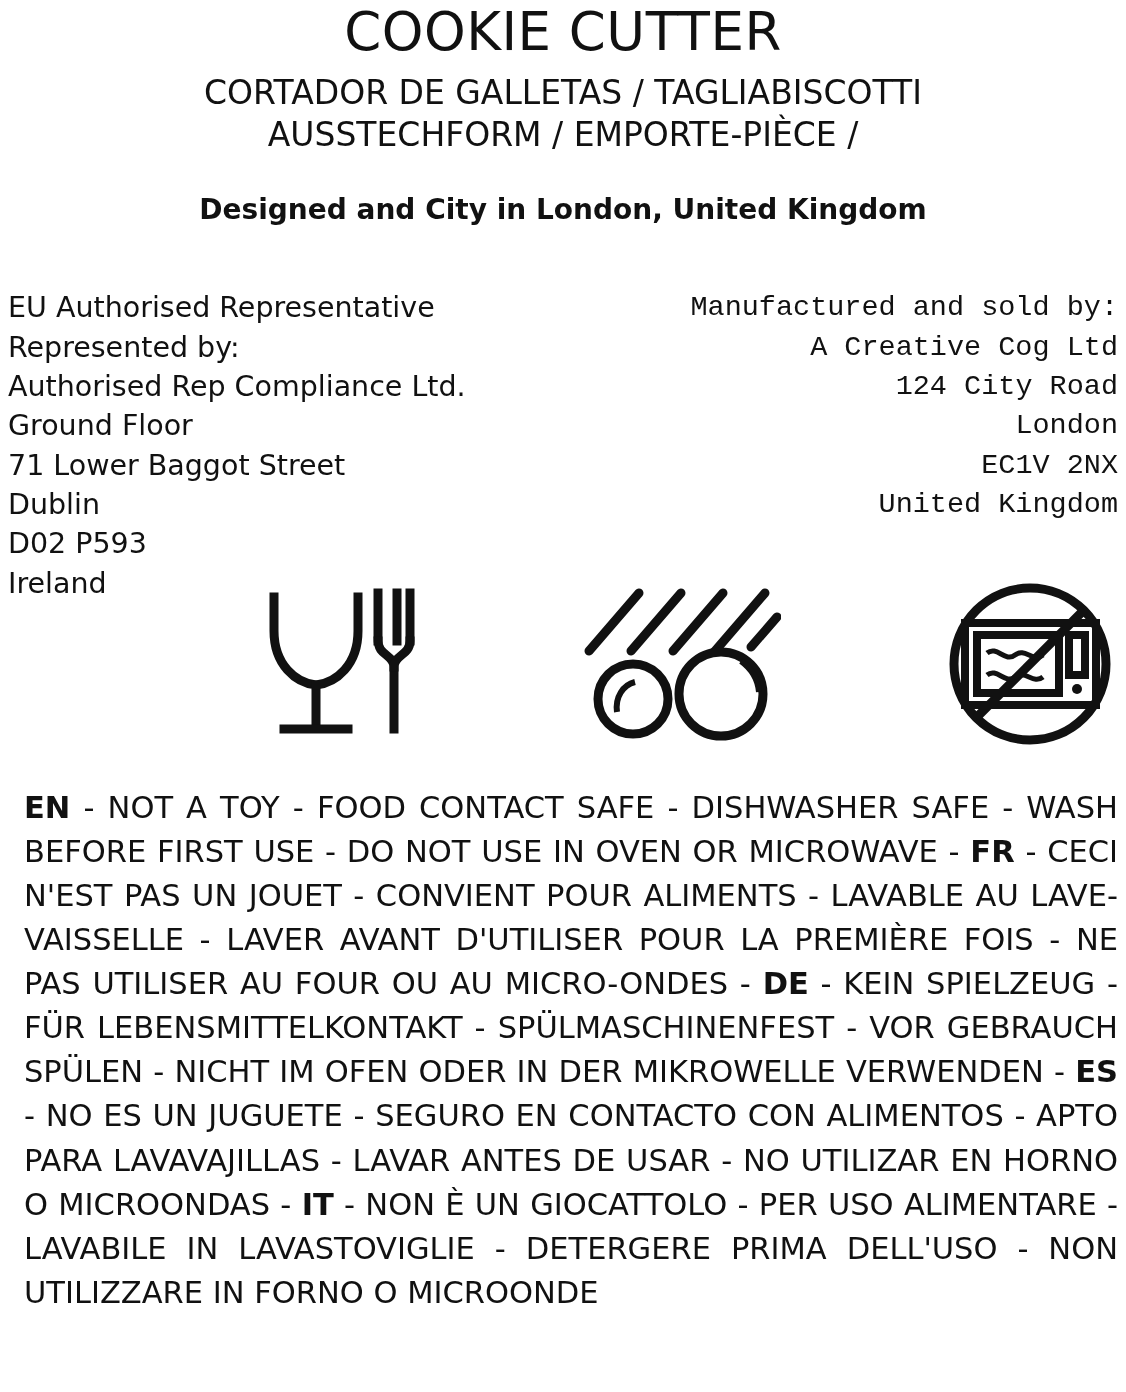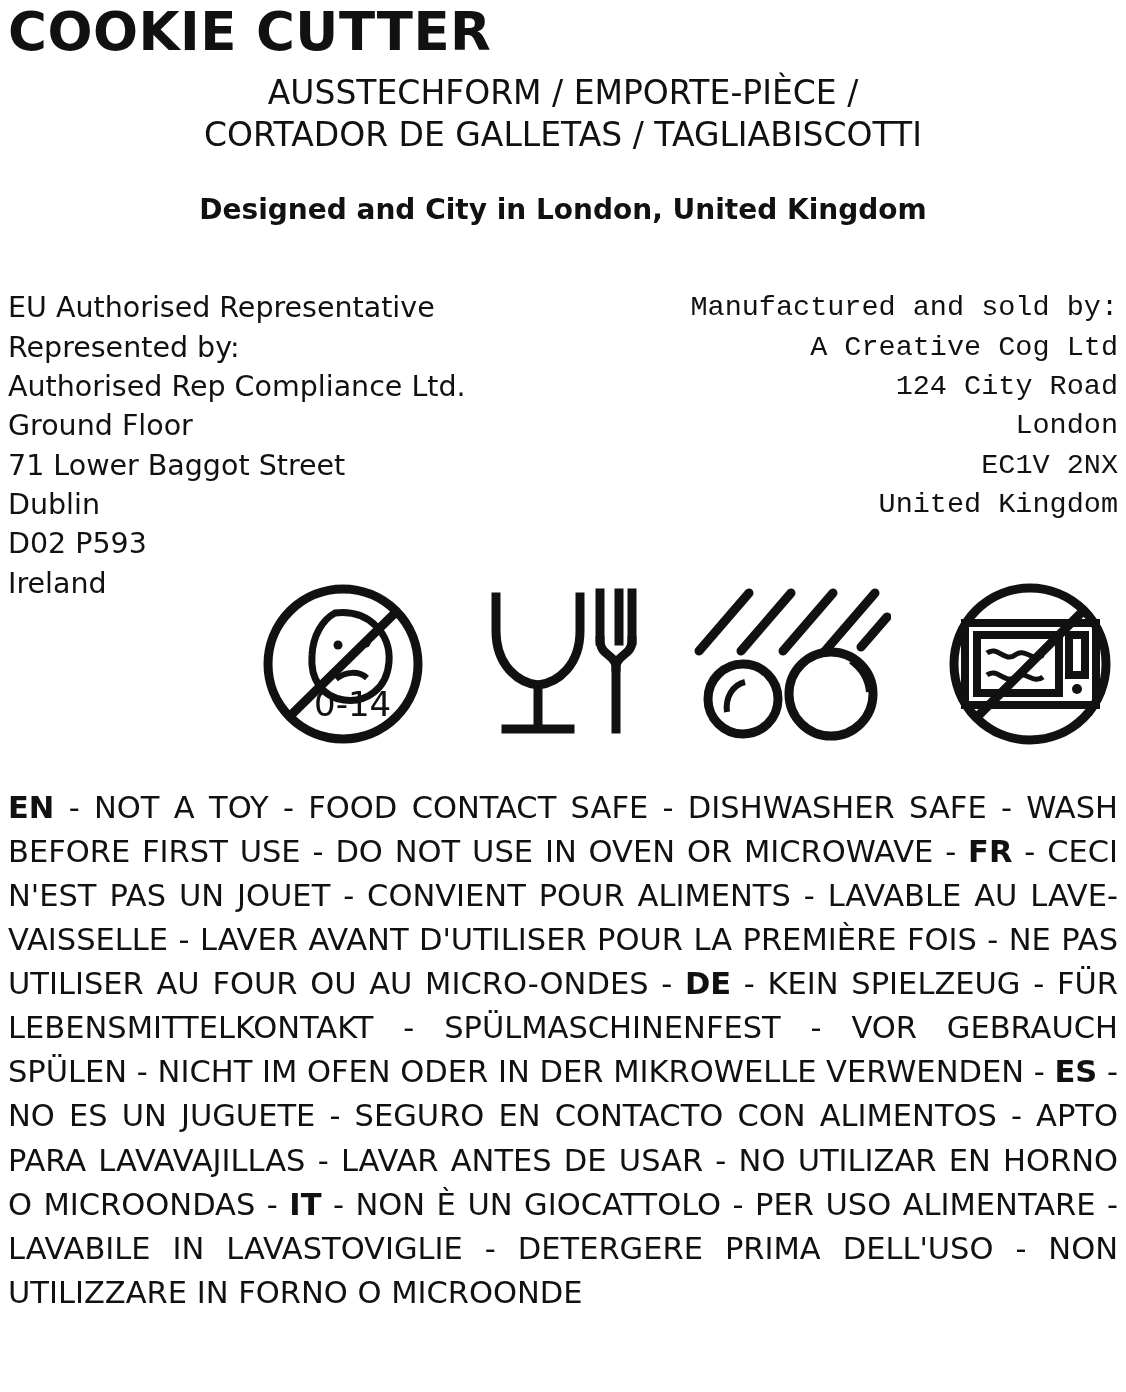--- a/index.html
+++ b/index.html
@@ -18,22 +18,23 @@
   .page {
     width: 1126px;
     height: 1392px;
     position: relative;
     box-sizing: border-box;
     padding: 0 8px;
   }
 
   
   .title {
+    text-align: center;
     font-size: 53px;
-    font-weight: bold;
+    font-weight: normal;
     letter-spacing: 0.5px;
     line-height: 1.05;
     margin-top: 4px;
   }
   .subtitle {
     text-align: center;
     font-size: 33px;
     line-height: 1.27;
     margin-top: 12px;
     letter-spacing: 0px;
@@ -76,43 +77,43 @@
     align-items: flex-start;
     justify-content: space-between;
   }
   .icon-row svg {
     display: block;
   }
 
   
   .warnings {
     position: absolute;
-    left: 8px;
+    left: 24px;
     right: 8px;
     top: 782px;
     font-size: 30.5px;
     line-height: 1.445;
     text-align: justify;
     text-justify: inter-word;
     letter-spacing: 0px;
   }
   .warnings b {
     font-weight: bold;
   }
 </style>
 </head>
 <body>
 
 <div class="page">
 
   <div class="title">COOKIE CUTTER</div>
 
   <div class="subtitle">
+    <div>CORTADOR DE GALLETAS / TAGLIABISCOTTI</div>
     <div>AUSSTECHFORM / EMPORTE-PIÈCE /</div>
-    <div>CORTADOR DE GALLETAS / TAGLIABISCOTTI</div>
   </div>
 
   <div class="origin">Designed and City in London, United Kingdom</div>
 
   <div class="addresses">
     <div class="addr-left">EU Authorised Representative
 Represented by:
 Authorised Rep Compliance Ltd.
 Ground Floor
 71 Lower Baggot Street
@@ -122,34 +123,20 @@
     <div class="addr-right">Manufactured and sold by:
 A Creative Cog Ltd
 124 City Road
 London
 EC1V 2NX
 United Kingdom</div>
   </div>
 
   <div class="icon-row">
 
-    <div>
-      <svg width="170" height="170" viewBox="0 0 170 170">
-        <circle cx="85" cy="85" r="75" fill="none" stroke="#111" stroke-width="9"></circle>
-        <line x1="31" y1="138" x2="139" y2="32" stroke="#111" stroke-width="9"></line>
-
-        <g fill="none" stroke="#111" stroke-width="7">
-          <path d="M77 34 C112 30 133 56 131 83 C129 110 108 124 86 121 C64 118 52 100 54 76 C55 57 64 41 77 34 Z"></path>
-          <circle cx="80" cy="66" r="4.5" fill="#111" stroke="none"></circle>
-          <circle cx="108" cy="64" r="4.5" fill="#111" stroke="none"></circle>
-          <path d="M78 100 C88 92 101 92 109 99" stroke-width="6"></path>
-        </g>
-        <text x="56" y="137" font-family="'DejaVu Sans','Liberation Sans',sans-serif" font-size="34" fill="#111">0-14</text>
-      </svg>
-    </div>
 
     <div>
       <svg width="160" height="170" viewBox="0 0 160 170">
         <g fill="none" stroke="#111" stroke-width="9" stroke-linecap="square">
 
           <path d="M16 18 L16 52 C16 86 38 104 58 106 L58 146"></path>
           <path d="M100 18 L100 52 C100 86 78 104 58 106"></path>
           <line x1="26" y1="150" x2="90" y2="150"></line>
 
           <line x1="120" y1="14" x2="120" y2="62"></line>

